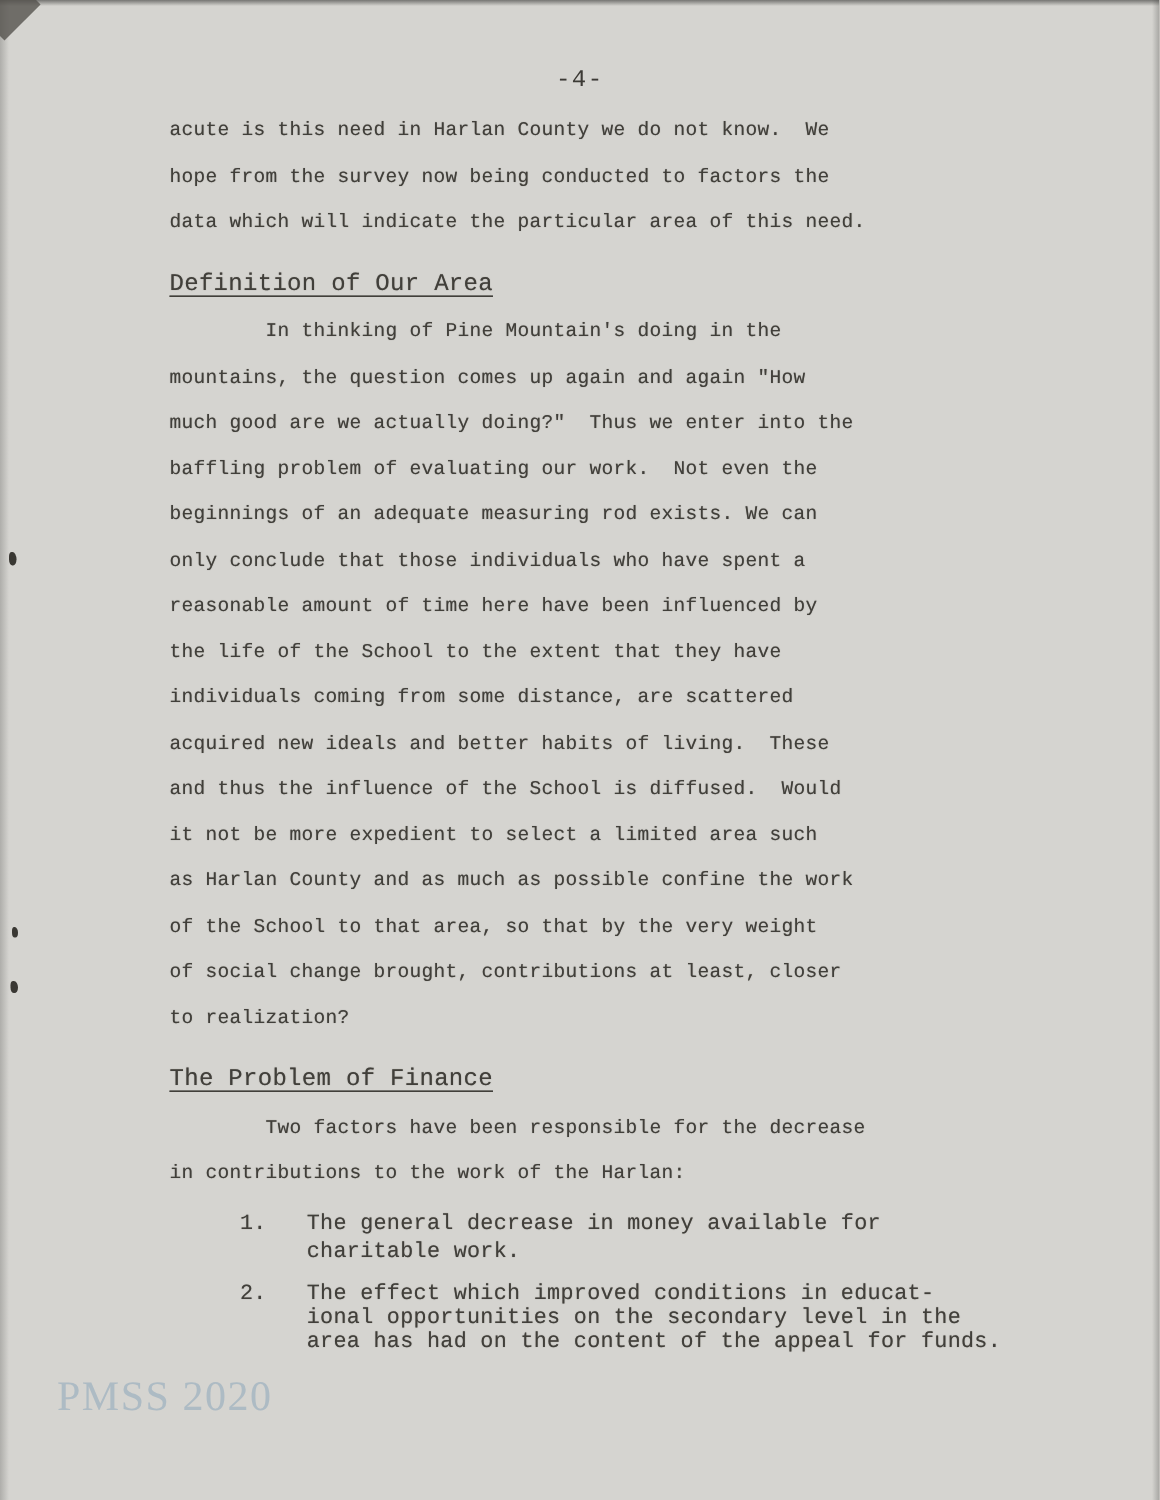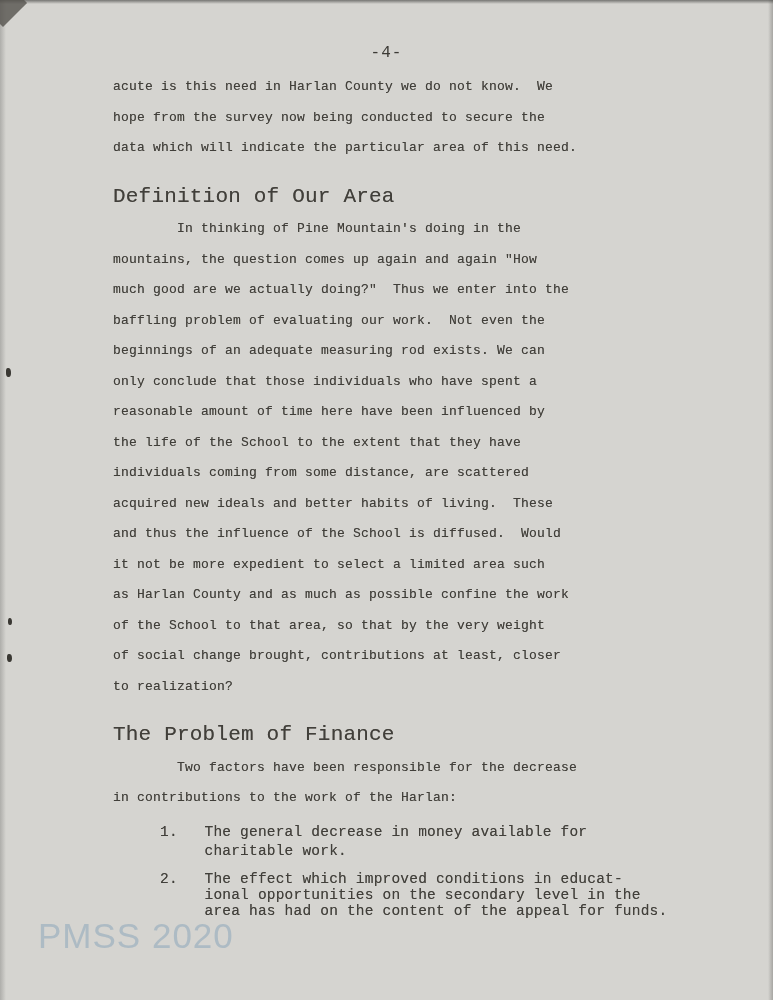--- a/index.html
+++ b/index.html
@@ -57,45 +57,46 @@
   }
   .line {
     white-space: pre;
     font-size: 13px;
     line-height: 30.5px;
     letter-spacing: 0.2px;
     text-shadow: 0 0 0.6px rgba(58,56,50,0.55);
   }
   .heading {
     display: inline-block;
-    margin-top: 18px;
+    margin-top: 10px;
     margin-bottom: 2px;
-    font-size: 21px;
+    font-size: 16px;
     line-height: 30.5px;
     letter-spacing: 0.2px;
+    text-decoration: underline;
     text-underline-offset: 4px;
     text-shadow: 0 0 0.6px rgba(58,56,50,0.55);
   }
   .heading-wrap { display: block; }
   .list {
     margin-left: 47px;
     margin-top: 9px;
   }
   .list-item { margin-bottom: 10px; }
   .list-item .line {
     font-size: 14.5px;
     line-height: 19px;
   }
   .list-item.tight .line { line-height: 16px; }
   .watermark {
     position: absolute;
     left: 38px;
     top: 916px;
-    font-family: Liberation Sans, sans-serif;
-    font-size: 35px;
+    font-family: Liberation Serif, serif;
+    font-size: 28px;
     letter-spacing: 1px;
     color: rgba(140, 165, 185, 0.55);
   }
 </style>
 </head>
 <body>
 
 <div class="page">
 
   <div class="edge-top"></div>
@@ -105,21 +106,21 @@
   <div class="speck s1"></div>
   <div class="speck s2"></div>
   <div class="speck s3"></div>
 
   <div class="pageno">-4-</div>
 
   <div class="content">
 
     <div>
       <div class="line">acute is this need in Harlan County we do not know.  We</div>
-      <div class="line">hope from the survey now being conducted to secure the</div>
+      <div class="line">hope from the survey now being conducted to factors the</div>
       <div class="line">data which will indicate the particular area of this need.</div>
     </div>
 
     <div class="heading-wrap">
       <span class="heading">Definition of Our Area</span>
     </div>
     <div>
       <div class="line">        In thinking of Pine Mountain's doing in the</div>
       <div class="line">mountains, the question comes up again and again "How</div>
       <div class="line">much good are we actually doing?"  Thus we enter into the</div>

